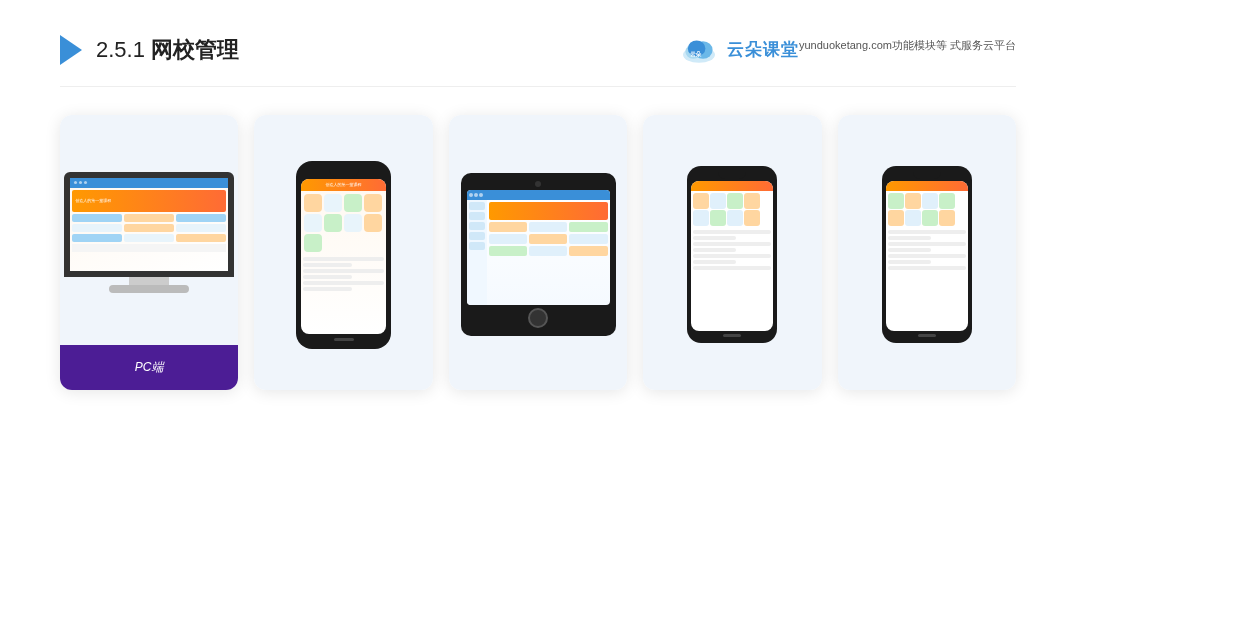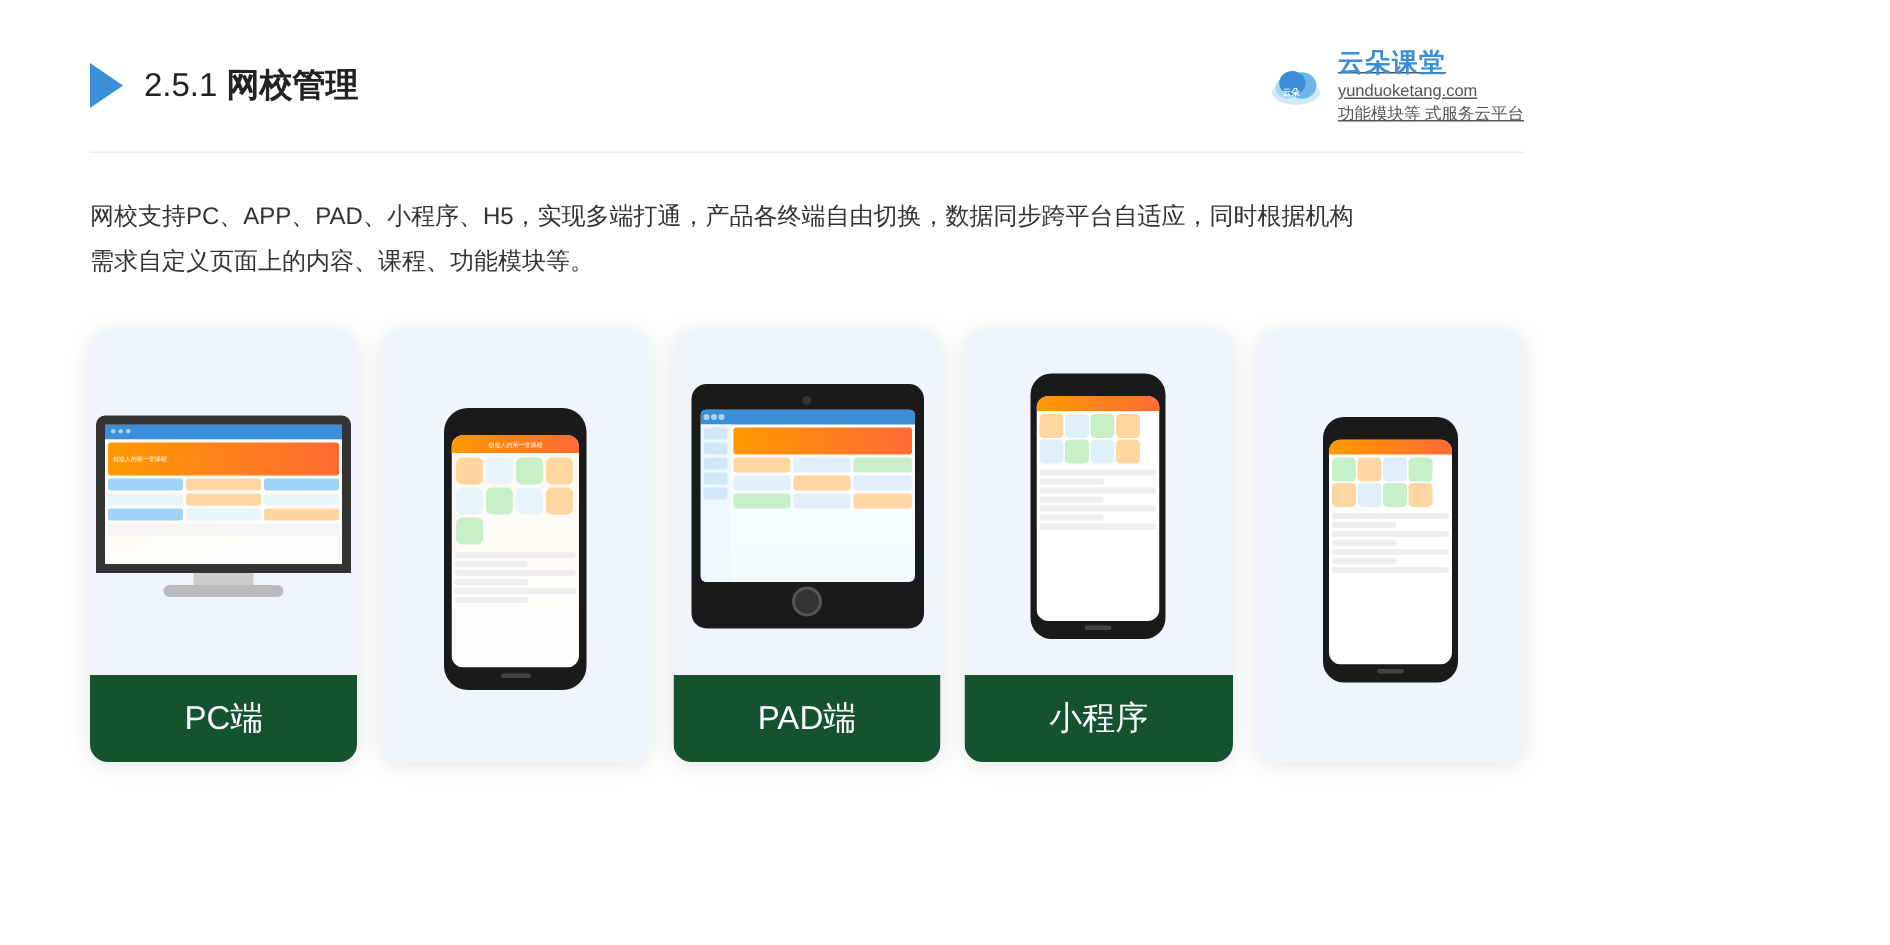--- a/index.html
+++ b/index.html
@@ -51,25 +51,24 @@
       display: flex;
       align-items: center;
       gap: 8px;
     }
     .brand-icon {
       width: 40px;
       height: 40px;
     }
     .brand-text {
       display: flex;
-      flex-direction: column;
+      flex-direction: row;
       font-size: 11px;
       color: #555;
       line-height: 1.4;
-      text-decoration: underline;
     }
     .brand-name {
       font-size: 17px;
       color: #3a8fd8;
       font-weight: bold;
       letter-spacing: 1px;
     }
 
     
     .description {
@@ -104,26 +103,27 @@
       display: flex;
       align-items: center;
       justify-content: center;
       padding: 18px 10px 14px;
       flex: 1;
       min-height: 230px;
     }
 
     .card-label {
       width: 100%;
-      background: #14532d;
+      background: #4c1d95;
       color: #fff;
       text-align: center;
-      font-size: 22px;
+      font-size: 12px;
       font-weight: 500;
       padding: 14px 0;
+      font-style: italic;
     }
 
     
     
     .mock-pc {
       width: 170px;
     }
     .monitor-screen {
       background: #1a1a2e;
       border-radius: 6px 6px 0 0;
@@ -368,24 +368,20 @@
       </svg>
       <div class="brand-text">
         <span class="brand-name">云朵课堂</span>
         <span>yunduoketang.com</span>
         <span>功能模块等
 式服务云平台</span>
       </div>
     </div>
   </div>
 
-  <div class="description">
-    <div>网校支持PC、APP、PAD、小程序、H5，实现多端打通，产品各终端自由切换，数据同步跨平台自适应，同时根据机构</div>
-    <div>需求自定义页面上的内容、课程、功能模块等。</div>
-  </div>
 
   <div class="cards-row">
 
     <div class="card">
       <div class="card-image-area">
         <div class="mock-pc">
           <div class="monitor-screen">
             <div class="monitor-screen-inner">
               <div class="monitor-bar">
                   <div class="monitor-dot"></div>
@@ -497,21 +493,20 @@
                       <div class="pads-item o"></div>
                     </div>
                   </div>
                 </div>
               </div>
             </div>
             <div class="pad-home"></div>
           </div>
         </div>
       </div>
-      <div class="card-label">PAD端</div>
     </div>
 
     <div class="card">
       <div class="card-image-area">
         <div class="mock-mini-phone">
           <div class="mini-phone-outer">
             <div class="mini-notch"></div>
             <div class="mini-screen">
               <div class="mini-screen-inner">
                 <div class="ms-bar"></div>
@@ -533,21 +528,20 @@
                   <div class="ms-line"></div>
                   <div class="ms-line short"></div>
                   <div class="ms-line"></div>
                 </div>
               </div>
             </div>
             <div class="mini-home"></div>
           </div>
         </div>
       </div>
-      <div class="card-label">小程序</div>
     </div>
 
     <div class="card">
       <div class="card-image-area">
         <div class="mock-mini-phone">
           <div class="mini-phone-outer">
             <div class="mini-notch"></div>
             <div class="mini-screen">
               <div class="mini-screen-inner">
                 <div class="ms-bar"></div>

